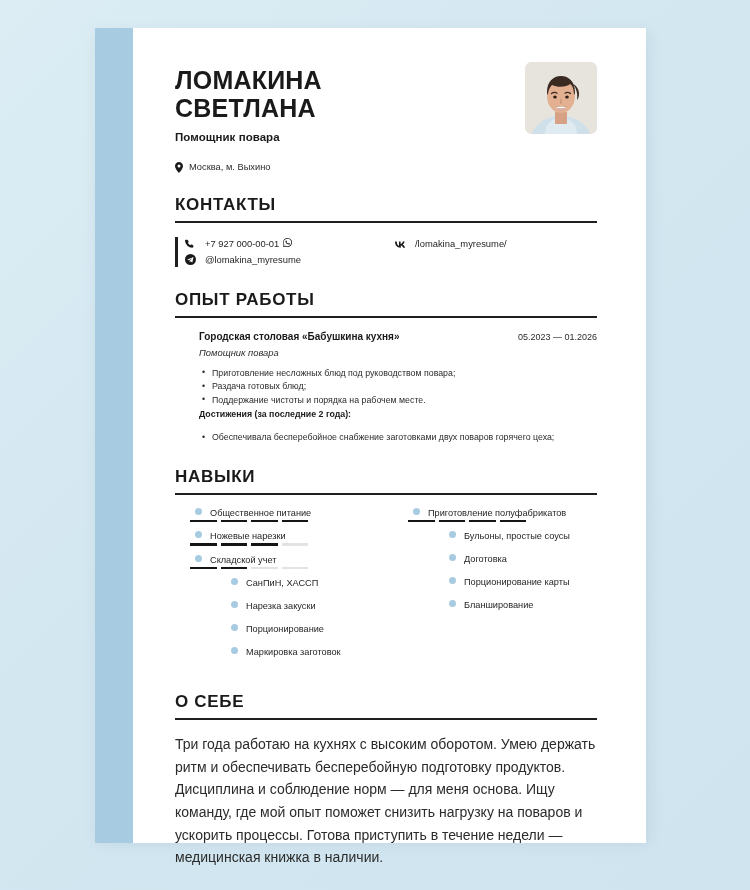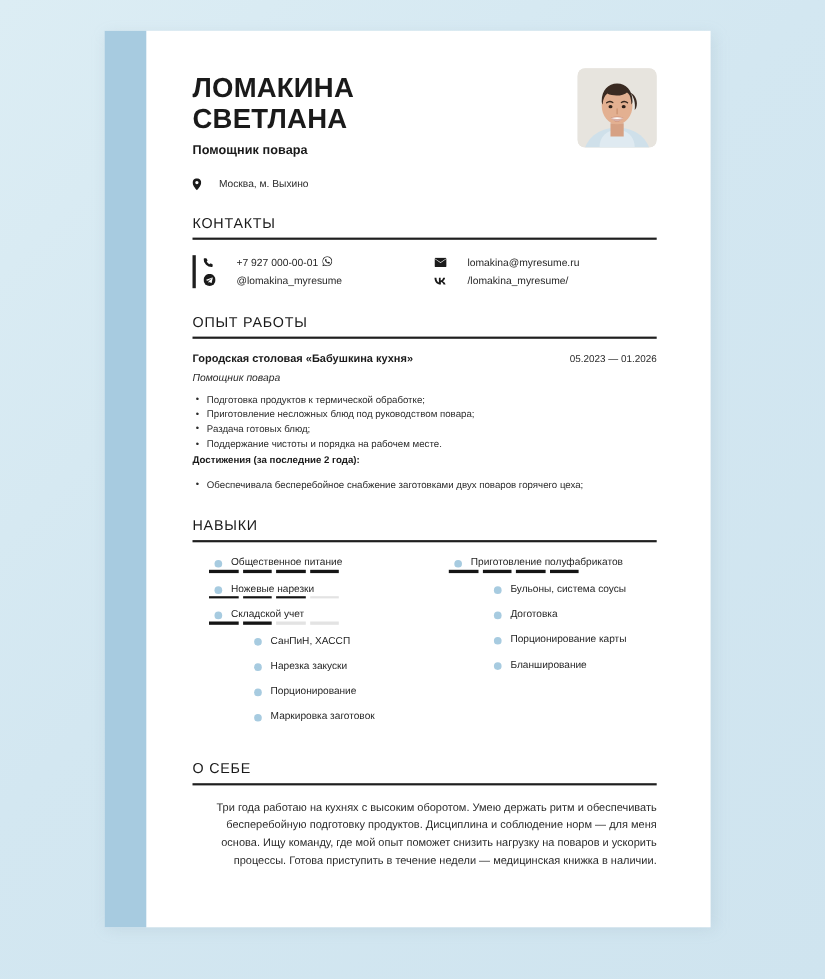--- a/index.html
+++ b/index.html
@@ -69,42 +69,42 @@
   .job-title {
     font-size: 11.5px;
     font-weight: bold;
     color: #1a1a1a;
     margin-top: 8px;
     letter-spacing: 0.05px;
   }
   .location {
     display: flex;
     align-items: center;
-    gap: 16px;
+    gap: 6px;
     margin-top: 19px;
     font-size: 9.3px;
     color: #2b2b2b;
   }
   .location svg { display: block; }
   .photo {
     width: 72px;
     height: 72px;
     border-radius: 7px;
     overflow: hidden;
     flex: 0 0 72px;
     background: #e6e3dd;
     position: relative;
   }
   .photo svg { display: block; width: 100%; height: 100%; }
 
   
   .section { margin-top: 22px; }
   .section-title {
-    font-size: 13px;
-    font-weight: normal;
+    font-size: 17px;
+    font-weight: bold;
     letter-spacing: 0.7px;
     color: #1a1a1a;
     text-transform: uppercase;
   }
   .rule {
     height: 2px;
     background: #1f1f1f;
     margin-top: 6px;
   }
 
@@ -121,36 +121,36 @@
     left: 0; top: 1px;
     width: 2.5px;
     height: 30px;
     background: #1f1f1f;
   }
   .contact-col { width: 50%; }
   .contact-col.right { padding-left: 7px; }
   .contact-row {
     display: flex;
     align-items: center;
-    gap: 19px;
+    gap: 9px;
     font-size: 9.4px;
     color: #1f1f1f;
     height: 16px;
   }
   .contact-icon {
     width: 12px;
     flex: 0 0 12px;
     display: flex;
     align-items: center;
     justify-content: center;
   }
   .contact-text { display: flex; align-items: center; gap: 4px; }
 
   
-  .entry { margin-top: 13px; }
+  .entry { margin-top: 13px; margin-left: 24px; }
   .entry-head {
     display: flex;
     justify-content: space-between;
     align-items: baseline;
   }
   .entry-org {
     font-size: 10px;
     font-weight: bold;
     color: #1a1a1a;
   }
@@ -202,21 +202,21 @@
     display: flex;
     margin-top: 13px;
     column-gap: 14px;
   }
   .skill-col { width: 50%; }
   .skill {
     margin-bottom: 9px;
   }
   .skill-top {
     display: flex;
-    align-items: flex-end;
+    align-items: flex-start;
     gap: 8px;
     padding-left: 20px;
   }
   .skill-dot {
     width: 7px; height: 7px;
     border-radius: 50%;
     background: #a7cbe0;
     flex: 0 0 7px;
   }
   .skill-label {
@@ -232,25 +232,25 @@
   .seg {
     height: 2.5px;
     flex: 1;
     background: #e3e3e3;
   }
   .seg.on { background: #151515; }
   .skill.no-bar { margin-bottom: 13px; margin-left: 36px; }
 
   
   .about-text {
-    font-size: 10px;
+    font-size: 14px;
     line-height: 1.62;
     color: #2b2b2b;
     margin-top: 13px;
-    text-align: right;
+    text-align: left;
   }
 </style>
 </head>
 <body>
 
 <div class="bg-gradient"></div>
 <div class="page-shadow"></div>
 
 <div class="page">
 
@@ -327,29 +327,20 @@
                 <path d="M3.6 7.9l8-3.1c.4-.1.7.1.6.6l-1.4 6.4c-.1.4-.3.5-.7.3L8 10.6l-1 1c-.1.1-.2.2-.4.2l.2-2.1 3.8-3.4c.2-.1 0-.2-.2-.1L5.7 9 3.7 8.4c-.4-.1-.4-.4.1-.5z" fill="#ffffff"></path>
               </svg>
             </span>
             <span class="contact-text">@lomakina_myresume</span>
           </div>
 
         </div>
 
         <div class="contact-col right">
 
-          <div class="contact-row">
-            <span class="contact-icon">
-              <svg width="11" height="9" viewBox="0 0 16 12">
-                <path d="M0 1.4V11c0 .6.4 1 1 1h14c.6 0 1-.4 1-1V1.4L8 7 0 1.4z" fill="#1a1a1a"></path>
-                <path d="M15 0H1C.5 0 .1.3 0 .7L8 6l8-5.3C15.9.3 15.5 0 15 0z" fill="#1a1a1a"></path>
-              </svg>
-            </span>
-            <span class="contact-text">lomakina@myresume.ru</span>
-          </div>
 
           <div class="contact-row">
             <span class="contact-icon">
               <svg width="12" height="8" viewBox="0 0 18 11">
                 <path d="M9.8 11c-5 0-8.2-3.5-8.3-9.3h2.6c.1 4.3 2 6.1 3.4 6.5V1.7h2.4v3.8c1.4-.2 2.9-1.8 3.4-3.8H16c-.4 2.4-2 4-3.1 4.7 1.1.5 3 2 3.7 4.6h-2.8c-.6-1.8-1.9-3.2-3.6-3.4V11z" fill="#1a1a1a"></path>
               </svg>
             </span>
             <span class="contact-text">/lomakina_myresume/</span>
           </div>
 
@@ -362,21 +353,20 @@
       <div class="rule"></div>
 
       <div class="entry">
         <div class="entry-head">
           <div class="entry-org">Городская столовая «Бабушкина кухня»</div>
           <div class="entry-date">05.2023 — 01.2026</div>
         </div>
         <div class="entry-role">Помощник повара</div>
 
         <ul class="bullets">
-          <li>Подготовка продуктов к термической обработке;</li>
           <li>Приготовление несложных блюд под руководством повара;</li>
           <li>Раздача готовых блюд;</li>
           <li>Поддержание чистоты и порядка на рабочем месте.</li>
         </ul>
 
         <div class="achv-label">Достижения (за последние 2 года):</div>
 
         <ul class="bullets">
           <li>Обеспечивала бесперебойное снабжение заготовками двух поваров горячего цеха;</li>
         </ul>
@@ -460,21 +450,21 @@
               <div class="skill-bar">
                 <span class="seg on"></span>
                 <span class="seg on"></span>
                 <span class="seg on"></span>
                 <span class="seg on"></span>
               </div>
             </div>
             <div class="skill no-bar">
               <div class="skill-top">
                 <span class="skill-dot"></span>
-                <span class="skill-label">Бульоны, система соусы</span>
+                <span class="skill-label">Бульоны, простые соусы</span>
               </div>
             </div>
             <div class="skill no-bar">
               <div class="skill-top">
                 <span class="skill-dot"></span>
                 <span class="skill-label">Доготовка</span>
               </div>
             </div>
             <div class="skill no-bar">
               <div class="skill-top">

